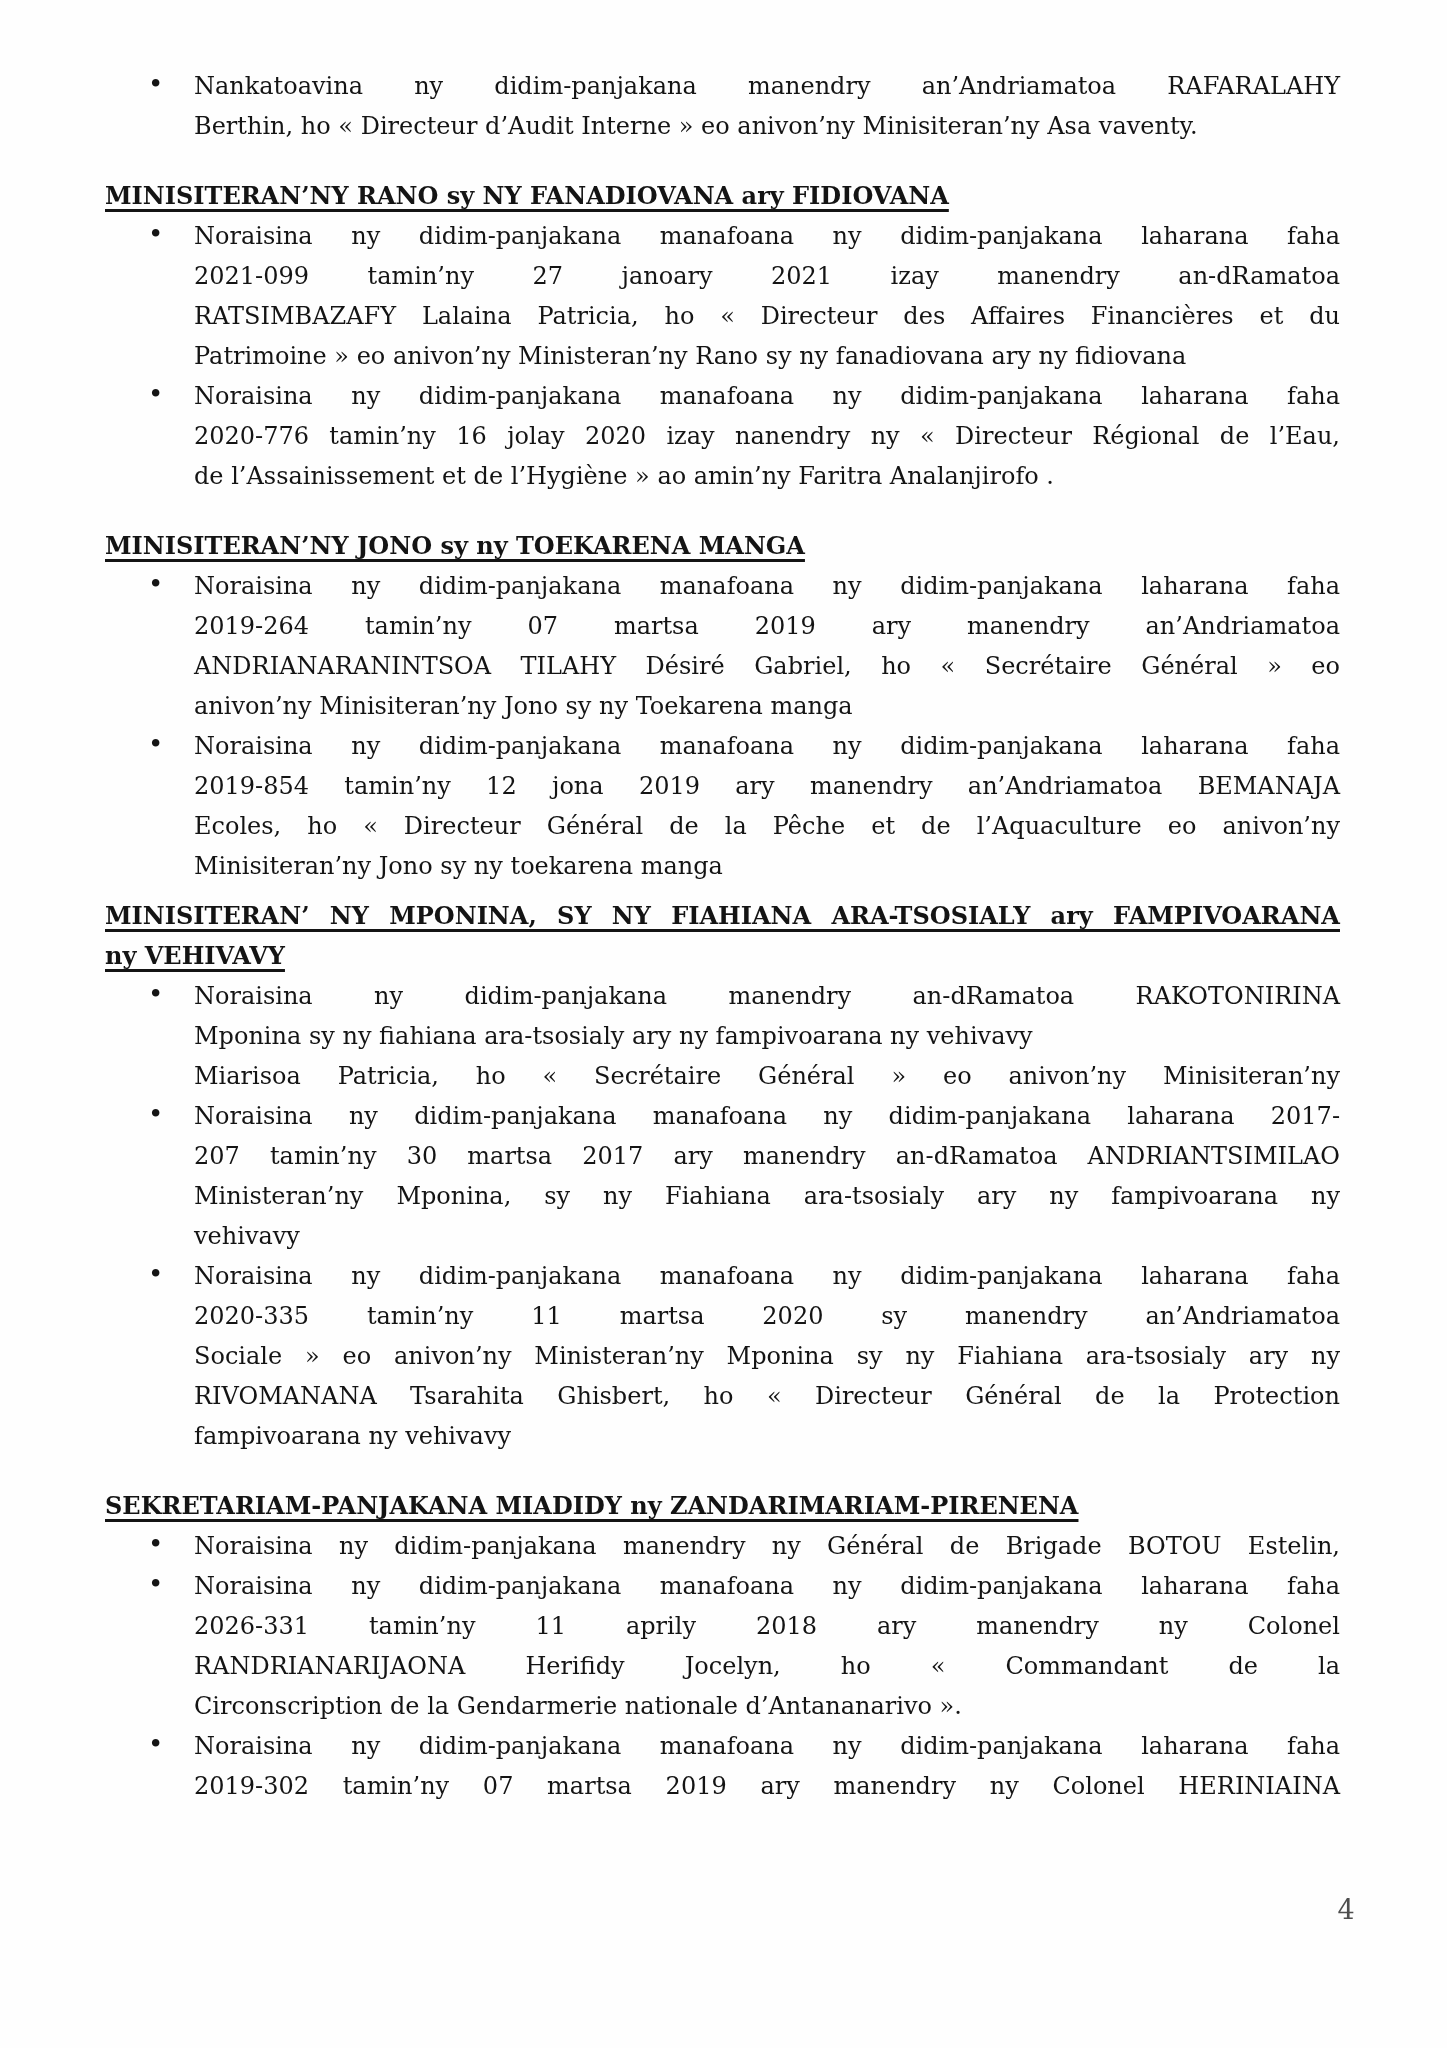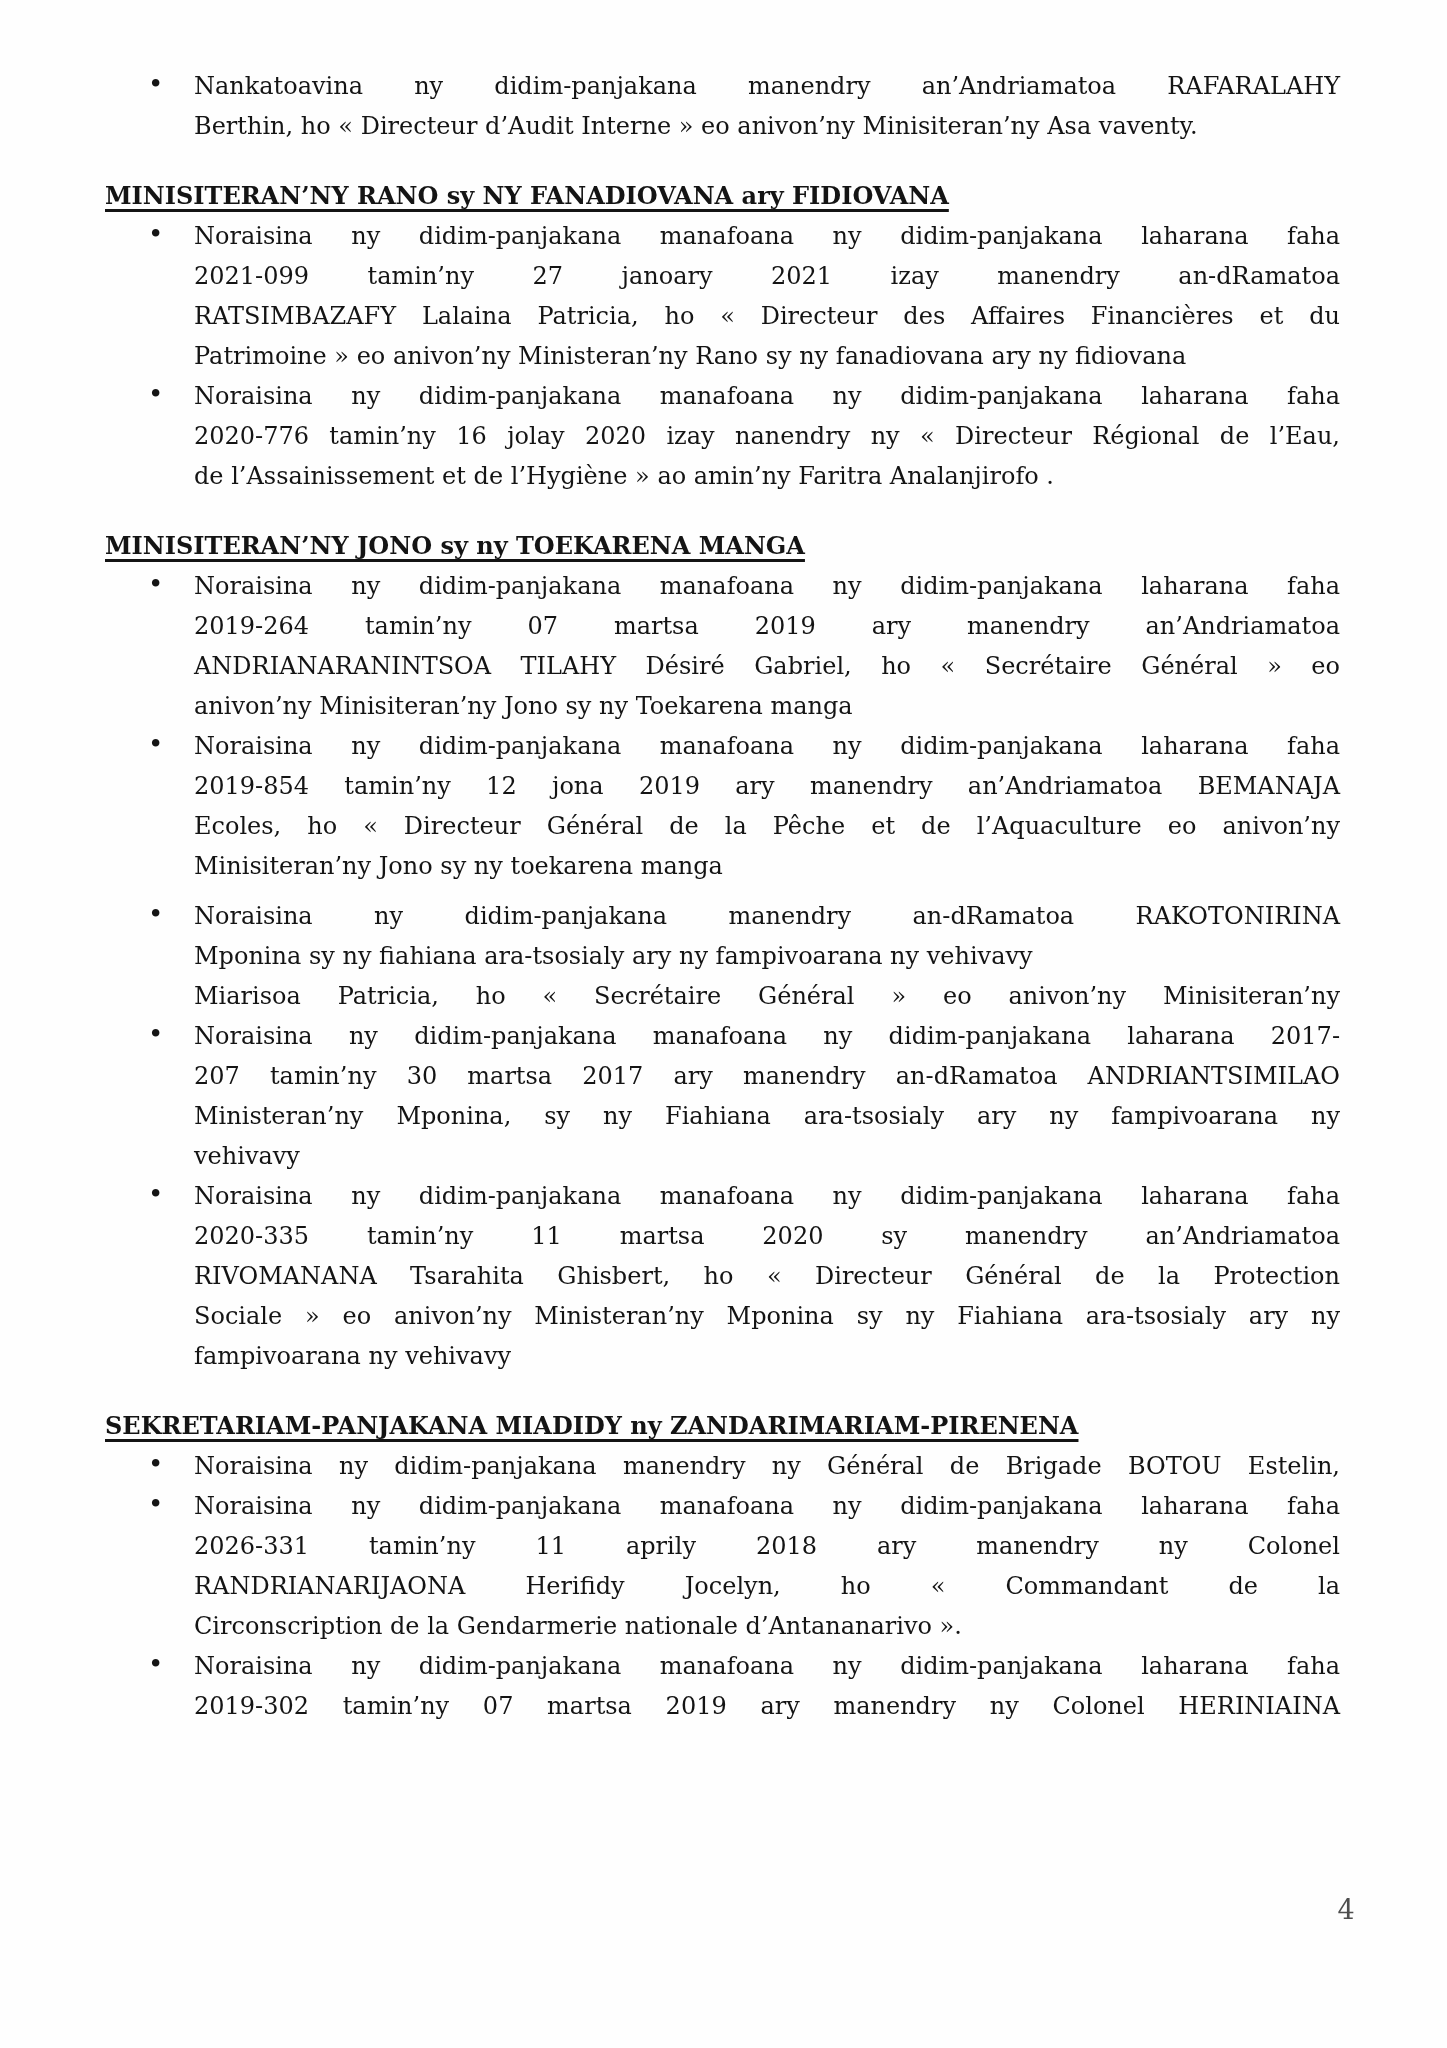--- a/index.html
+++ b/index.html
@@ -112,40 +112,44 @@
           <div class="bullet">
             <span class="marker">•</span>
             <div class="line"><span>Noraisina ny didim-panjakana manafoana ny didim-panjakana laharana faha</span></div>
             <div class="line"><span>2019-854 tamin’ny 12 jona 2019 ary manendry an’</span><b>Andriamatoa BEMANAJA</b></div>
             <div class="line"><b>Ecoles,</b><span> ho « Directeur Général de la Pêche et de l’Aquaculture eo anivon’ny</span></div>
             <div class="line last"><span>Minisiteran’ny Jono sy ny toekarena manga</span></div>
           </div>
         </div>
       </section>
       <section>
+        <div class="heading">
+          <div class="hline">MINISITERAN’ NY MPONINA, SY NY FIAHIANA ARA-TSOSIALY ary FAMPIVOARANA</div>
+          <div class="hline last">ny VEHIVAVY</div>
+        </div>
         <div class="bullets">
           <div class="bullet">
             <span class="marker">•</span>
             <div class="line"><span>Noraisina ny didim-panjakana manendry an-d</span><b>Ramatoa RAKOTONIRINA</b></div>
             <div class="line last"><span>Mponina sy ny fiahiana ara-tsosialy ary ny fampivoarana ny vehivavy</span></div>
             <div class="line"><b>Miarisoa Patricia</b><span>, ho « </span><b>Secrétaire Général</b><span> » eo anivon’ny Minisiteran’ny</span></div>
           </div>
           <div class="bullet">
             <span class="marker">•</span>
             <div class="line"><span>Noraisina ny didim-panjakana manafoana ny didim-panjakana laharana 2017-</span></div>
             <div class="line"><span>207 tamin’ny 30 martsa 2017 ary manendry an-d</span><b>Ramatoa ANDRIANTSIMILAO</b></div>
             <div class="line"><span>Ministeran’ny Mponina, sy ny Fiahiana ara-tsosialy ary ny fampivoarana ny</span></div>
             <div class="line last"><span>vehivavy</span></div>
           </div>
           <div class="bullet">
             <span class="marker">•</span>
             <div class="line"><span>Noraisina ny didim-panjakana manafoana ny didim-panjakana laharana faha</span></div>
             <div class="line"><span>2020-335 tamin’ny 11 martsa 2020 sy manendry an’</span><b>Andriamatoa</b></div>
+            <div class="line"><span>Sociale » eo anivon’ny Ministeran’ny Mponina sy ny Fiahiana ara-tsosialy ary ny</span></div>
             <div class="line"><b>RIVOMANANA Tsarahita Ghisbert,</b><span> ho « Directeur Général de la Protection</span></div>
-            <div class="line"><span>Sociale » eo anivon’ny Ministeran’ny Mponina sy ny Fiahiana ara-tsosialy ary ny</span></div>
             <div class="line last"><span>fampivoarana ny vehivavy</span></div>
           </div>
         </div>
       </section>
       <section>
         <div class="heading">
           <div class="hline last">SEKRETARIAM-PANJAKANA MIADIDY ny ZANDARIMARIAM-PIRENENA</div>
         </div>
         <div class="bullets">
           <div class="bullet">

